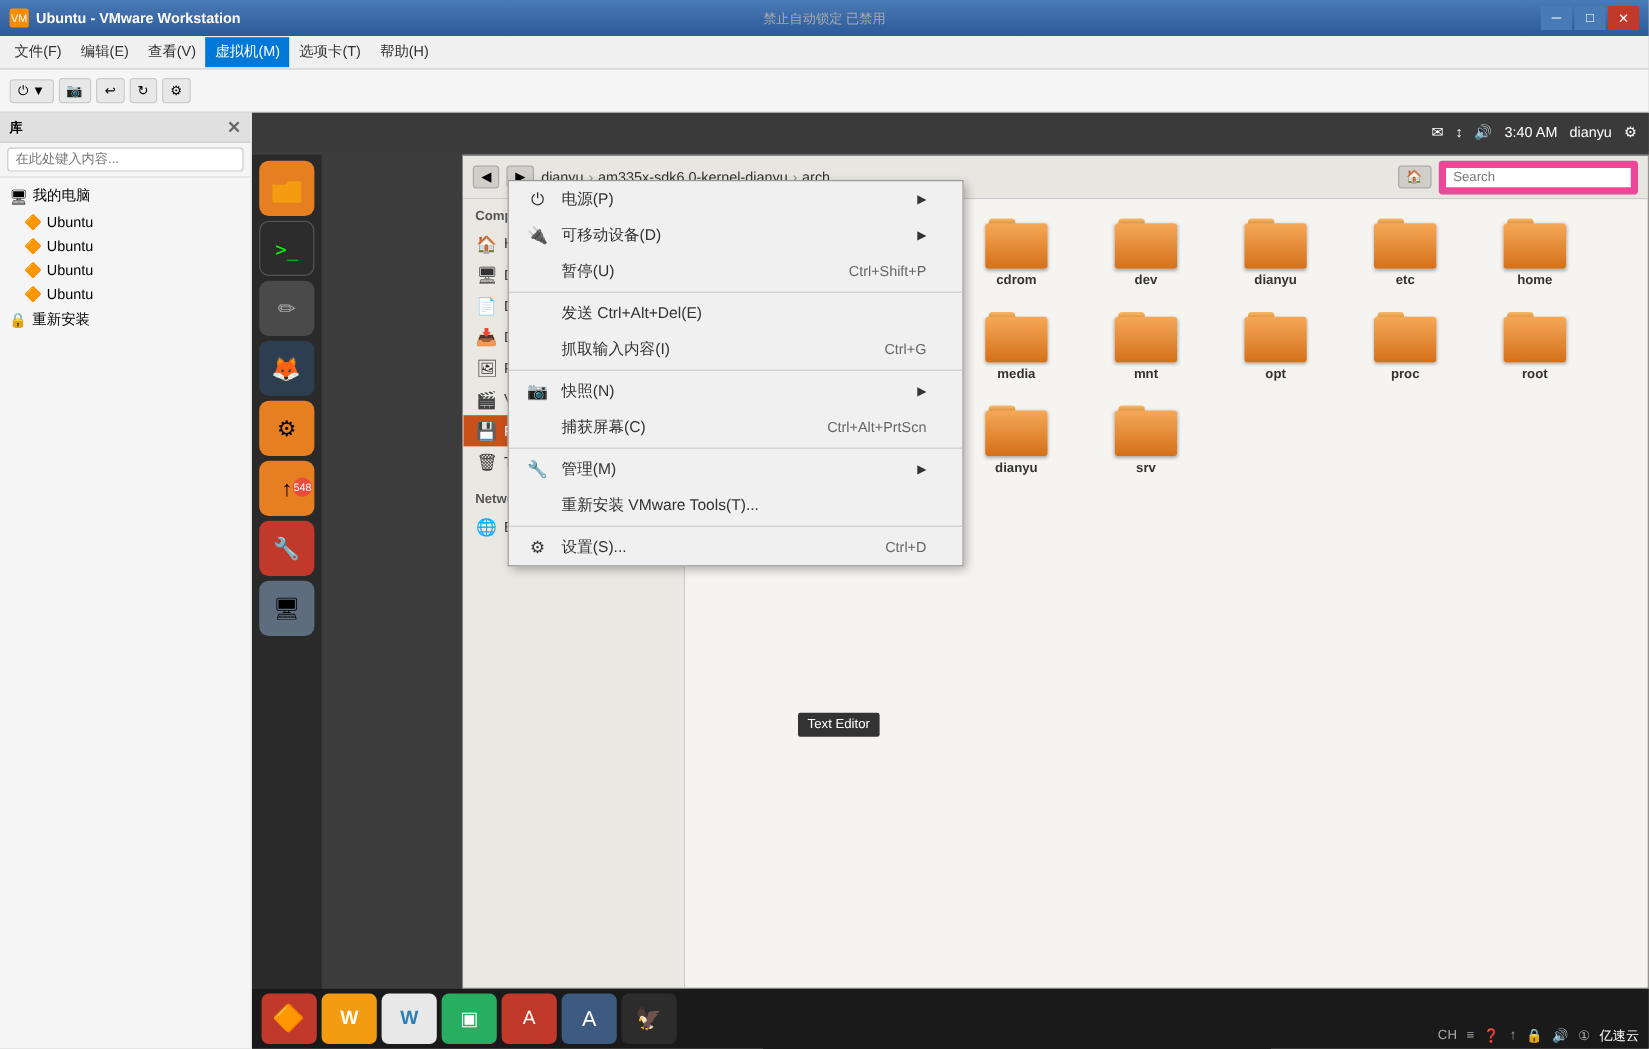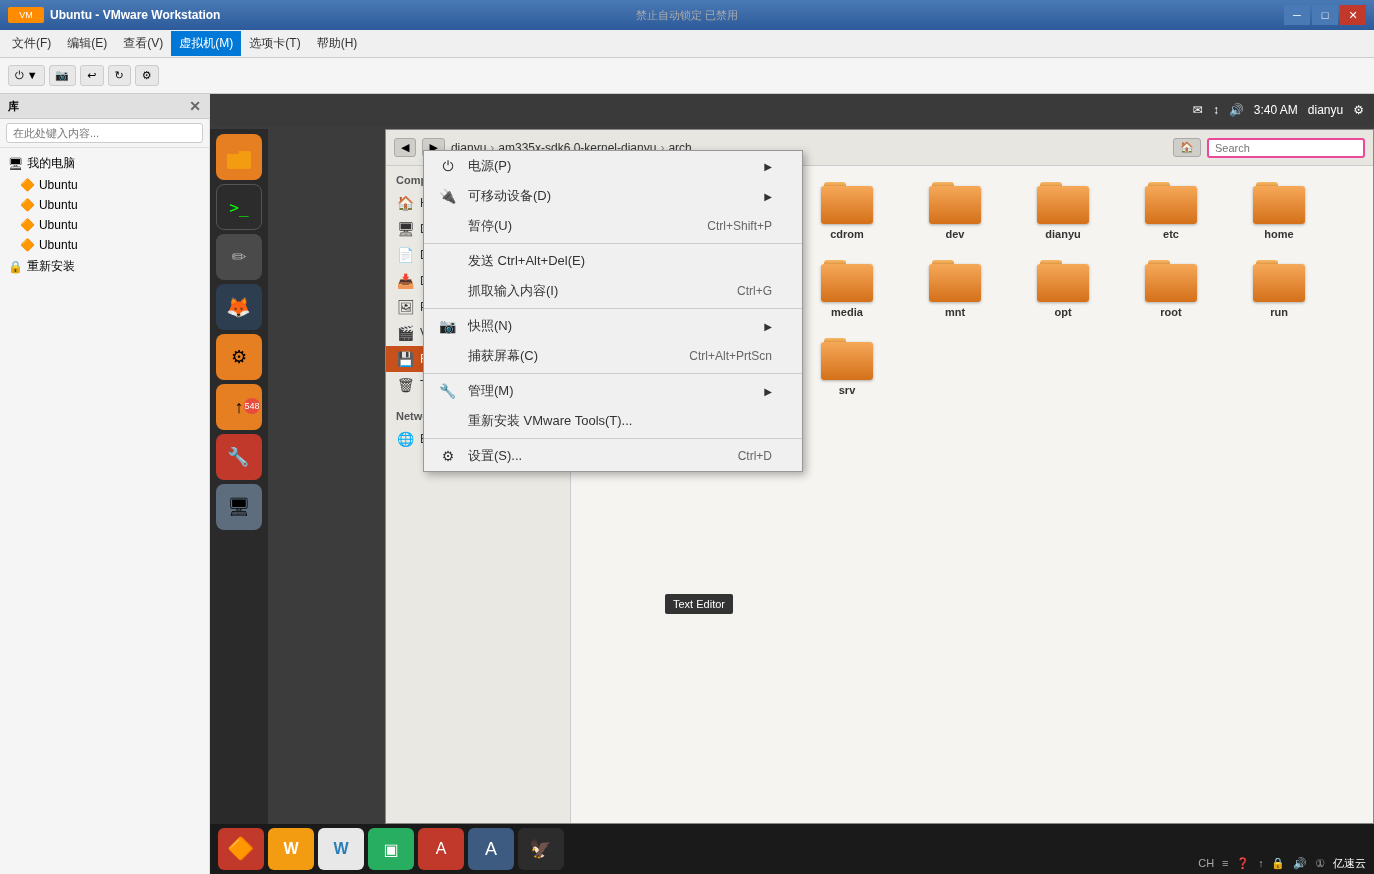--- a/index.html
+++ b/index.html
@@ -9,21 +9,21 @@
     .title-bar {
       background: linear-gradient(to bottom, #4a7ab5, #2c5a9a);
       height: 30px;
       display: flex;
       align-items: center;
       padding: 0 8px;
       color: white;
       font-size: 12px;
       position: relative;
     }
-    .title-bar-icon { width: 36px; height: 16px; background: #ff8c00; border-radius: 2px; margin-right: 6px; display: flex; align-items: center; justify-content: center; font-size: 10px; }
+    .title-bar-icon { width: 16px; height: 16px; background: #ff8c00; border-radius: 2px; margin-right: 6px; display: flex; align-items: center; justify-content: center; font-size: 10px; }
     .title-bar-text { flex: 1; font-size: 12px; font-weight: bold; }
     .title-bar-blurred { color: #aaa; position: absolute; left: 50%; transform: translateX(-50%); font-size: 11px; }
     .window-controls { display: flex; gap: 2px; }
     .win-btn { width: 26px; height: 20px; display: flex; align-items: center; justify-content: center; font-size: 11px; cursor: pointer; color: white; }
     .win-btn.minimize { background: #4a7ab5; }
     .win-btn.maximize { background: #4a7ab5; }
     .win-btn.close { background: #c0392b; }
 
     
     .menu-bar {
@@ -170,21 +170,21 @@
     }
     .fm-breadcrumb {
       display: flex;
       align-items: center;
       gap: 4px;
       flex: 1;
       font-size: 12px;
     }
     .fm-breadcrumb span { color: #333; }
     .fm-nav-btn { padding: 2px 6px; background: #d0cec8; border: 1px solid #aaa; border-radius: 3px; cursor: pointer; font-size: 11px; }
-    .fm-search { padding: 2px 6px; border: 2px solid #ec4899; border-radius: 3px; font-size: 11px; }
+    .fm-search { padding: 2px 6px; border: 6px solid #ec4899; border-radius: 3px; font-size: 11px; }
 
     
     .fm-main {
       display: flex;
       flex: 1;
       overflow: hidden;
     }
 
     
     .fm-sidebar {
@@ -653,20 +653,27 @@
                   <div class="folder-tab"></div>
                   <div class="folder-body"></div>
                 </div>
               <div class="folder-label">opt</div>
             </div>
             <div class="fm-folder">
               <div class="folder-icon">
                   <div class="folder-tab"></div>
                   <div class="folder-body"></div>
                 </div>
+              <div class="folder-label">proc</div>
+            </div>
+            <div class="fm-folder">
+              <div class="folder-icon">
+                  <div class="folder-tab"></div>
+                  <div class="folder-body"></div>
+                </div>
               <div class="folder-label">root</div>
             </div>
             <div class="fm-folder">
               <div class="folder-icon">
                   <div class="folder-tab"></div>
                   <div class="folder-body"></div>
                 </div>
               <div class="folder-label">run</div>
             </div>
             <div class="fm-folder">

